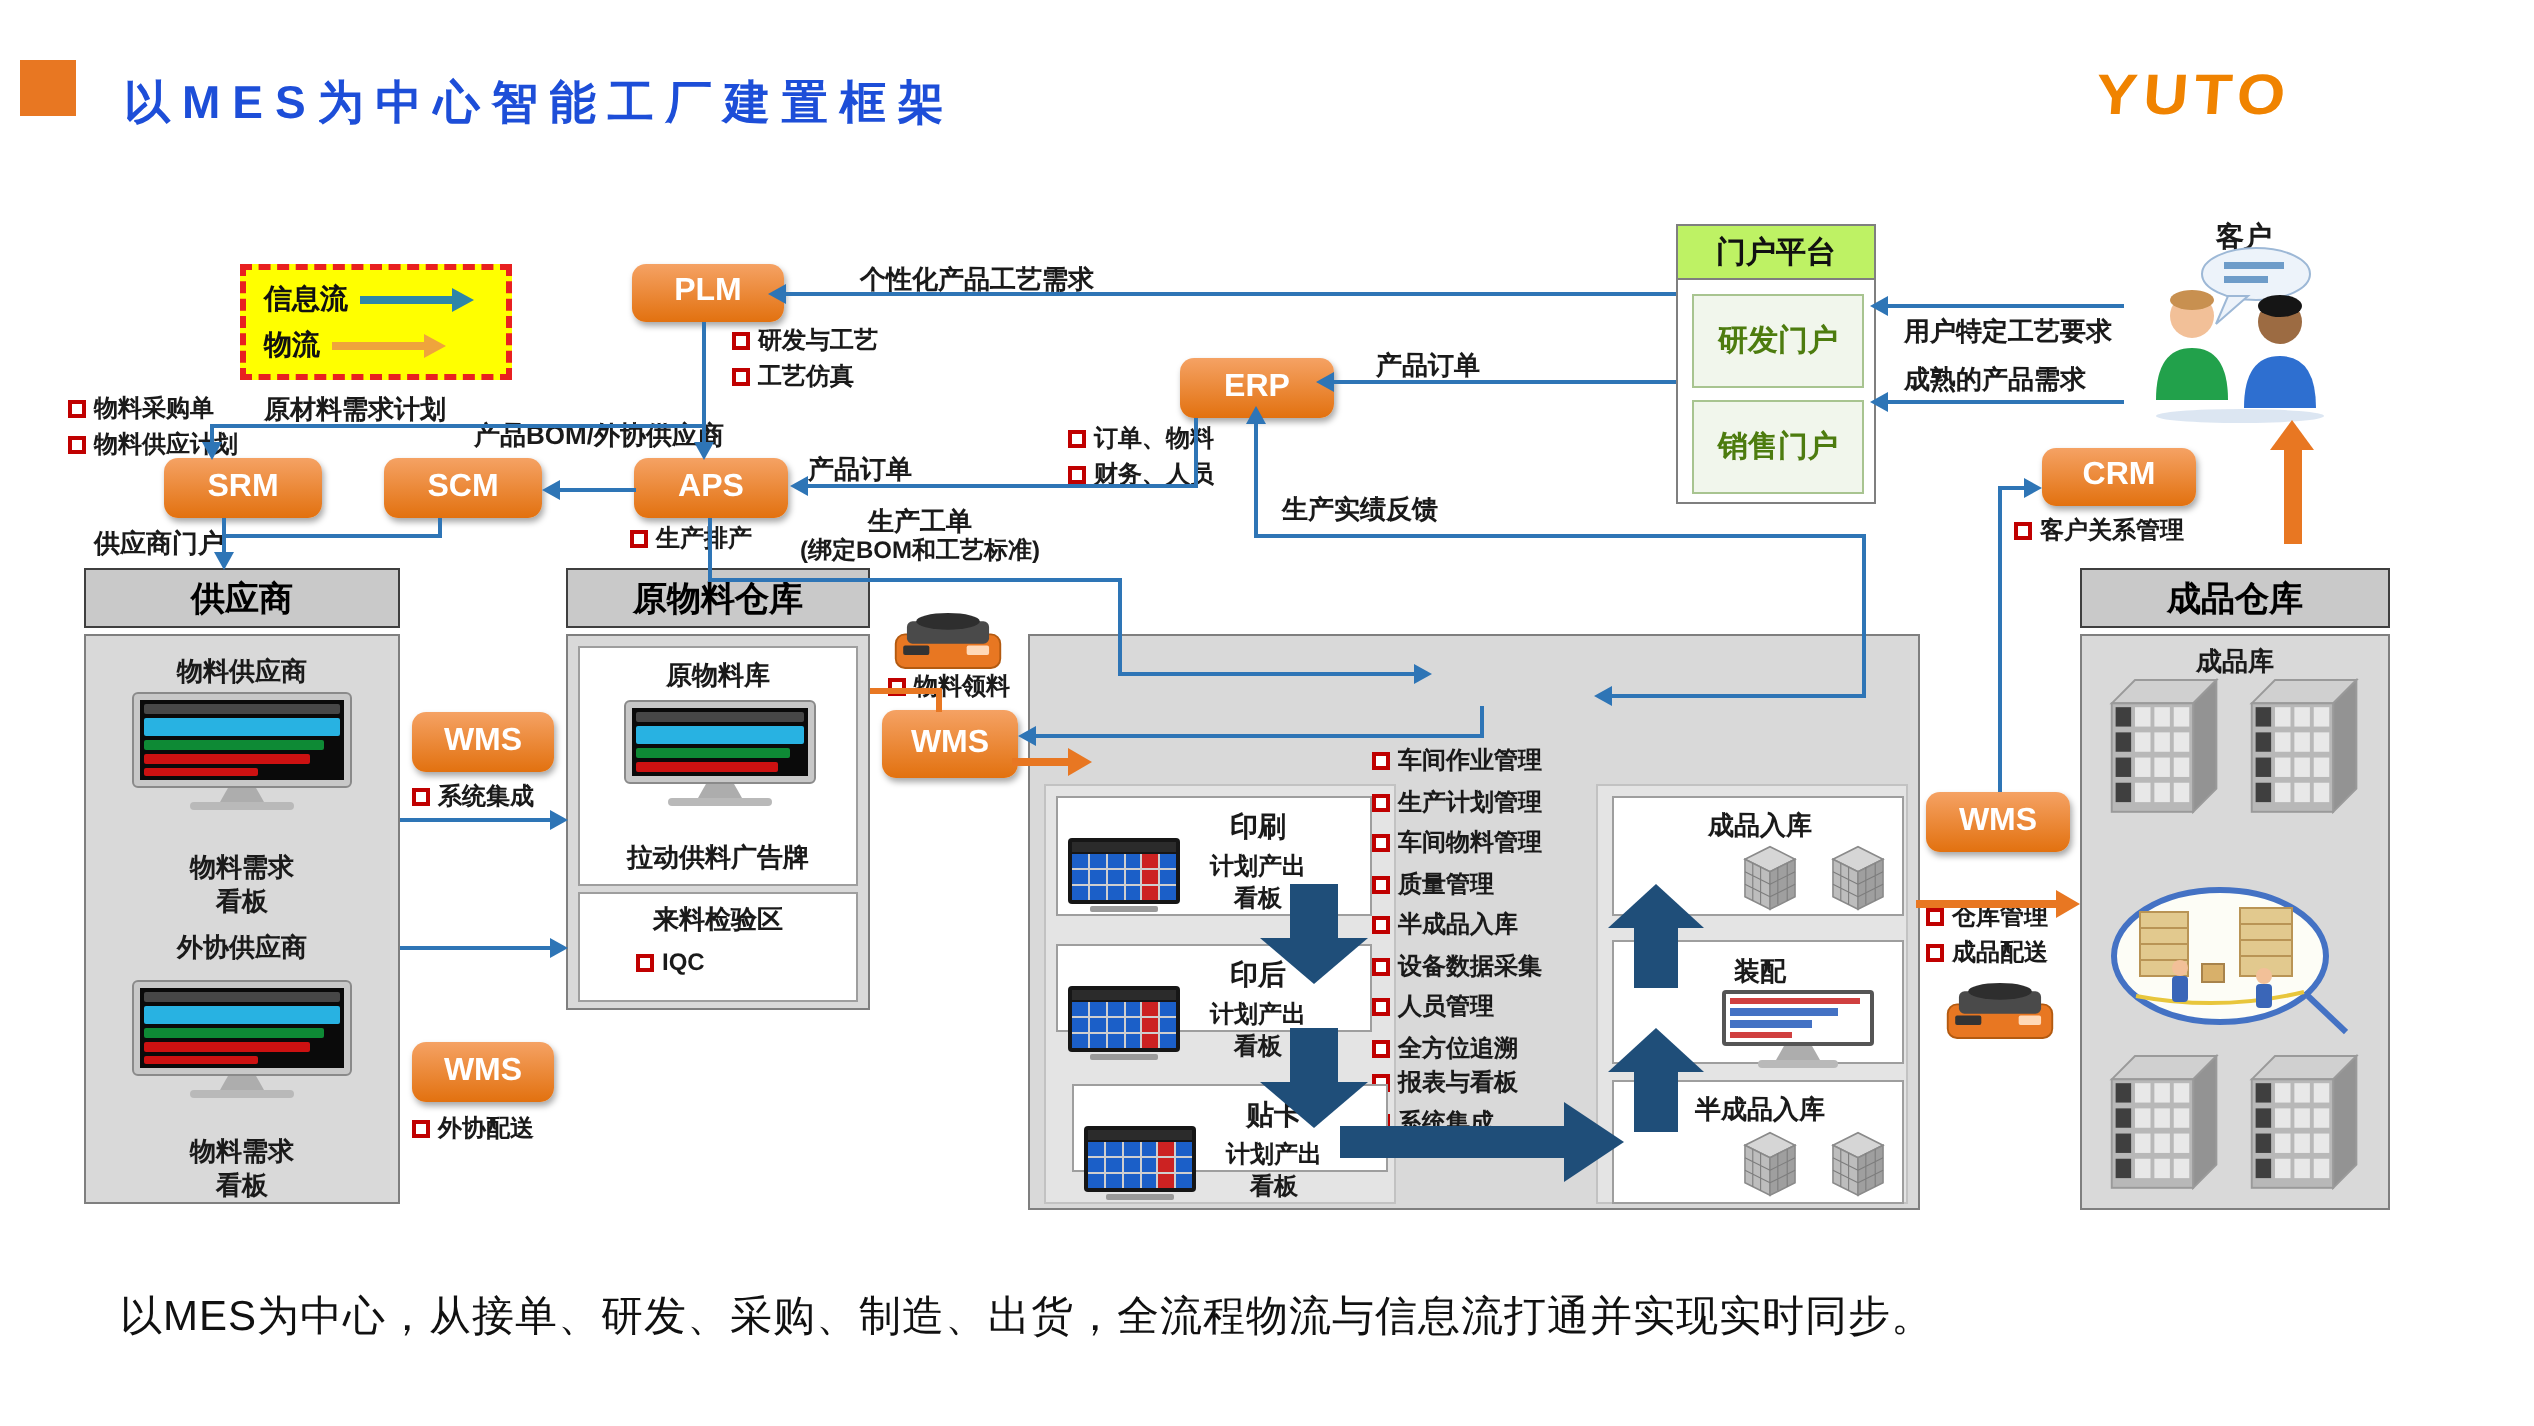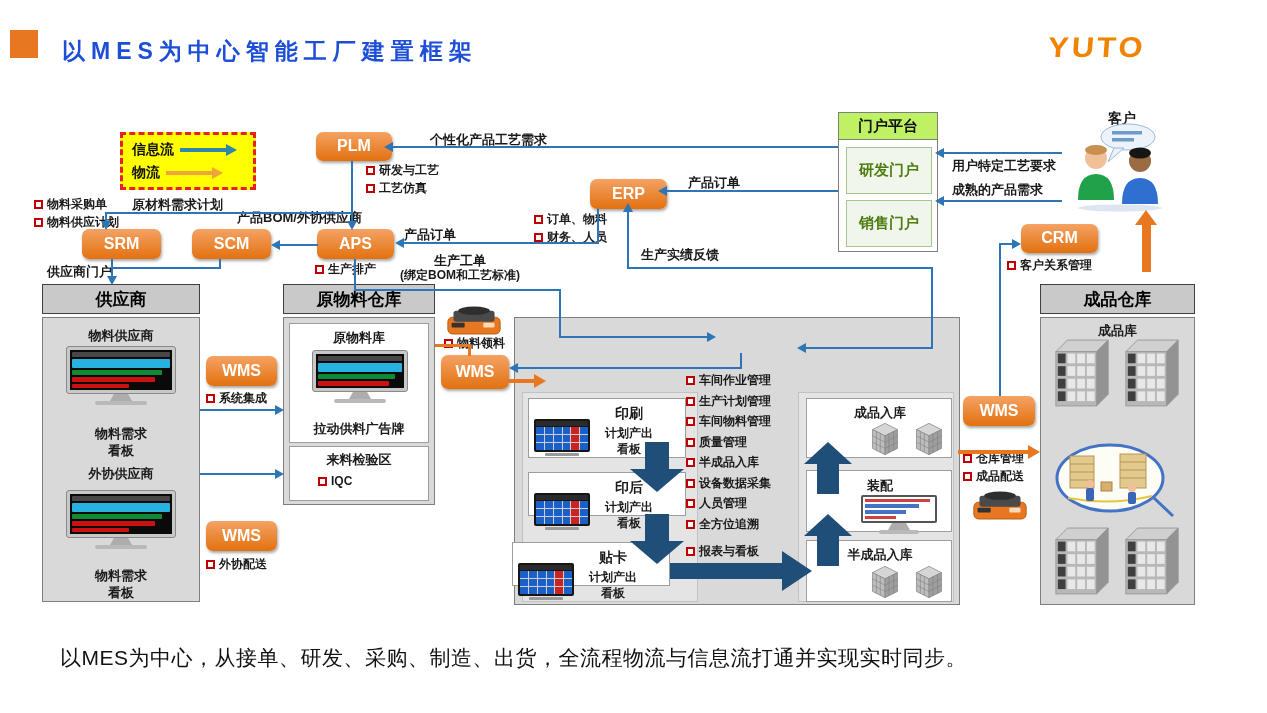--- a/index.html
+++ b/index.html
@@ -359,21 +359,21 @@
         <span>半成品入库</span>
       </div>
     <div class="tag" style="position:static;margin-bottom:3.5px">
         <span class="sq"></span>
         <span>设备数据采集</span>
       </div>
     <div class="tag" style="position:static;margin-bottom:3.5px">
         <span class="sq"></span>
         <span>人员管理</span>
       </div>
-    <div class="tag" style="position:static;margin-bottom:10px">
+    <div class="tag" style="position:static;margin-bottom:0">
         <span class="sq"></span>
         <span>全方位追溯</span>
       </div>
     <div class="tag" style="position:static;margin-bottom:3.5px">
         <span class="sq"></span>
         <span>报表与看板</span>
       </div>
     <div class="tag" style="position:static">
         <span class="sq"></span>
         <span>系统集成</span>
@@ -435,21 +435,21 @@
             <i></i>
             <i></i>
           </div>
         </div>
         <div class="base2"></div>
     </div>
     <div class="lbl ctr" style="left:60px;top:6px;width:80px;font-size:14px;font-weight:800">印后</div>
     <div class="lbl ctr sm" style="left:62px;top:26px;width:76px">计划产出</div>
     <div class="lbl ctr sm" style="left:62px;top:42px;width:76px">看板</div>
   </div>
-  <div class="wbox" style="left:512px;top:542px;width:158px;height:44px">
+  <div class="wbox" style="left:536px;top:542px;width:158px;height:44px">
     <div class="monB" style="left:5px;top:20px;width:56px">
       <div class="frame">
           <div class="hdr"></div>
           <div class="grid">
             <i></i>
             <i></i>
             <i></i>
             <i></i>
             <i></i>
             <i></i>

